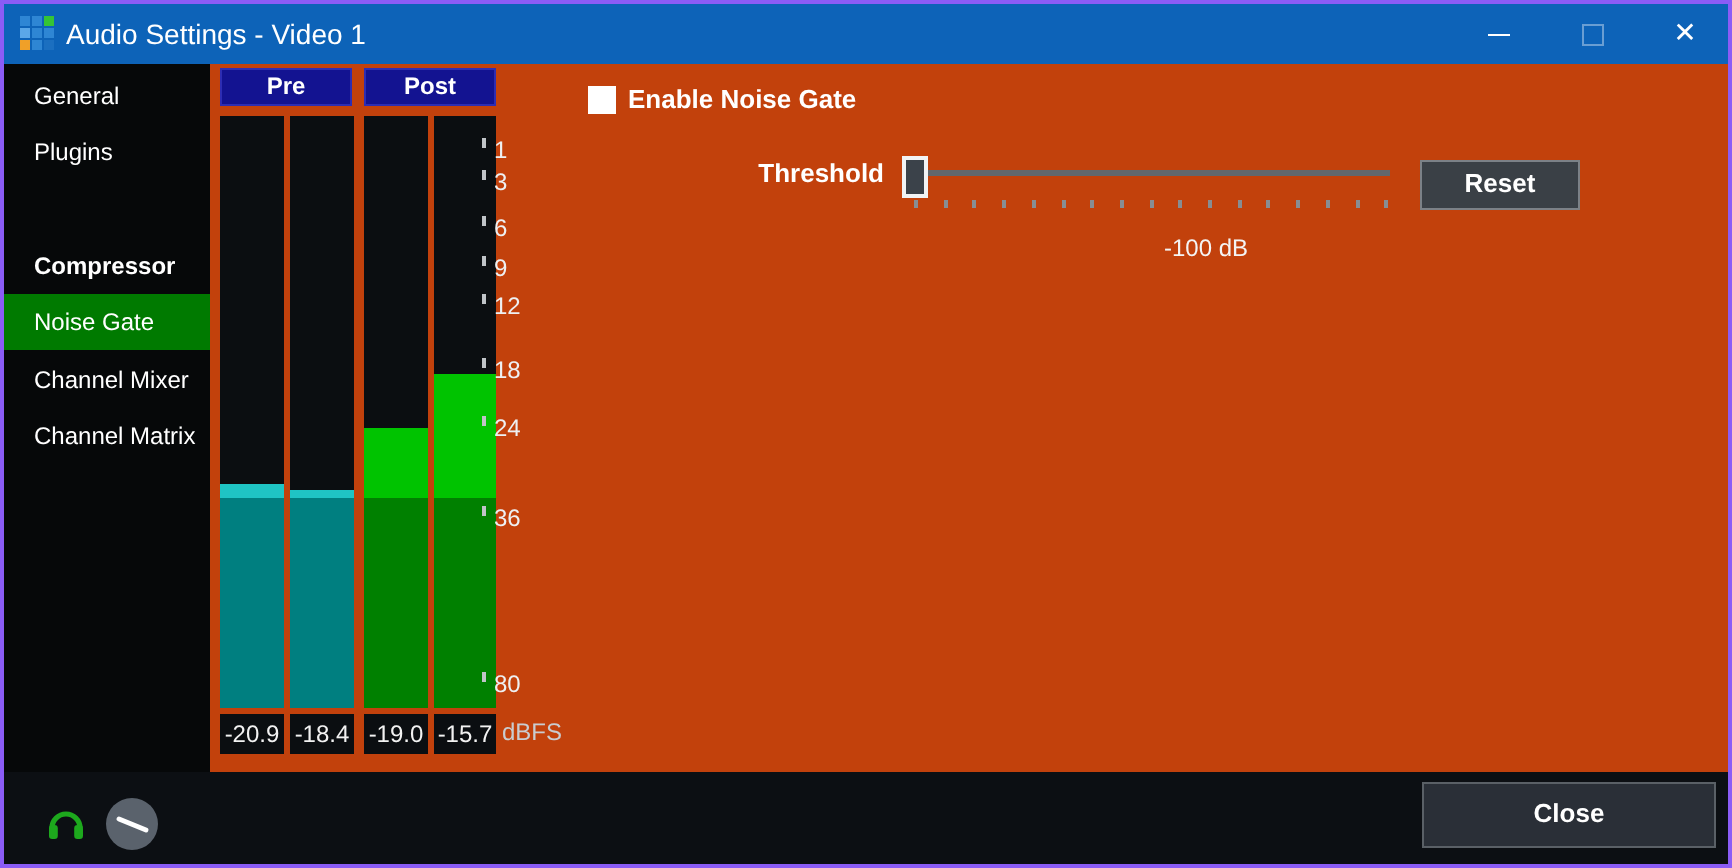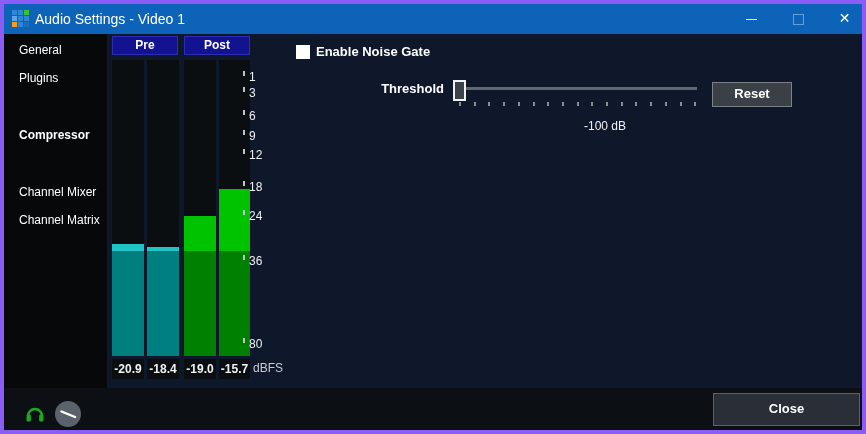--- a/index.html
+++ b/index.html
@@ -1,17 +1,17 @@
 <!DOCTYPE html>
 <html><head>
 <meta charset="utf-8">
 <style>
   html,body{margin:0;padding:0;background:#333;}
-  .window{position:relative;width:866px;height:434px;background:#0f172a;
-    border:4px solid #8b5cf6;box-sizing:border-box;overflow:hidden;
+  .window{position:relative;width:866px;height:434px;background:#c2410c;
+    border:2px solid #8b5cf6;box-sizing:border-box;overflow:hidden;
     font-family:"Liberation Sans",sans-serif;-webkit-font-smoothing:antialiased;}
   
   .titlebar{position:absolute;left:0;top:0;width:864px;height:30px;background:#0d63b8;}
   .app-icon{position:absolute;left:8px;top:6px;width:17px;height:17px;display:grid;
     grid-template-columns:5px 5px 5px;grid-template-rows:5px 5px 5px;gap:1px;}
   .app-icon div{width:5px;height:5px;}
   .win-title{position:absolute;left:31px;top:0;height:30px;line-height:30px;
     font-size:14px;color:#fff;white-space:nowrap;}
   .win-btn{position:absolute;top:0;width:47px;height:30px;cursor:pointer;}
   .glyph-min{position:absolute;left:18px;top:15px;width:11px;height:1px;background:#fff;}
@@ -26,21 +26,21 @@
     padding-left:15px;box-sizing:border-box;font-size:12px;color:#fff;cursor:pointer;
     white-space:nowrap;overflow:hidden;}
   .side-item.selected{background:#007a00;}
   
   .meter-head{position:absolute;top:2px;width:66px;height:19px;background:#131391;
     border:1px solid #2d2db3;box-sizing:border-box;color:#fff;font-weight:bold;
     font-size:12px;text-align:center;line-height:16px;}
   .meter-col{position:absolute;background:#0b0e11;overflow:hidden;}
   .meter-col div{position:absolute;left:0;right:0;}
   .meter-value{position:absolute;height:20px;line-height:20px;background:#0b0e11;
-    color:#f2f2f2;font-size:12px;font-weight:bold;text-align:center;}
+    color:#f2f2f2;font-size:12px;font-weight:normal;text-align:center;}
   .scale-tick{position:absolute;width:2px;height:5px;background:#c0c4c8;}
   .scale-num{position:absolute;font-size:12px;color:#eef0f2;}
   .unit-label{position:absolute;left:249px;top:327px;font-size:12px;color:#c9ccd0;}
   
   .checkbox{position:absolute;left:292px;top:11px;width:14px;height:14px;background:#ffffff;cursor:pointer;}
   .enable-label{position:absolute;left:312px;top:10px;font-size:13px;font-weight:bold;color:#fff;cursor:pointer;}
   .threshold-label{position:absolute;left:350px;top:47px;width:90px;text-align:right;
     font-size:13px;font-weight:bold;color:#fff;}
   .slider{position:absolute;left:449px;top:46px;width:250px;height:26px;}
   .sl-track{position:absolute;left:6px;top:7px;width:238px;height:3px;background:#61676d;cursor:pointer;}
@@ -90,20 +90,21 @@
       <div class="glyph-close">✕</div>
     </div>
   </div>
 
   <div id="content">
 
     <nav class="sidebar">
         <div class="side-item" style="top: 2px;">General</div>
         <div class="side-item" style="top: 30.3px;">Plugins</div>
         <div class="side-item" style="top: 86.9px; font-weight: bold;">Compressor</div>
+        <div class="side-item selected" style="top: 115.2px;">Noise Gate</div>
         <div class="side-item" style="top: 143.5px;">Channel Mixer</div>
         <div class="side-item" style="top: 171.8px;">Channel Matrix</div>
       </nav>
 
     <div id="meter-area" style="position:absolute;left:0;top:0;width:826px;height:354px;">
       <div class="meter-head" style="left:108px">Pre</div>
       <div class="meter-head" style="left:180px">Post</div>
       <div class="unit-label">dBFS</div>
     <div class="meter-col" style="left: 108px; top: 26px; width: 32px; height: 296px;">
           <div style="top: 184px; height: 7px; background: rgb(31, 196, 196);"></div>

